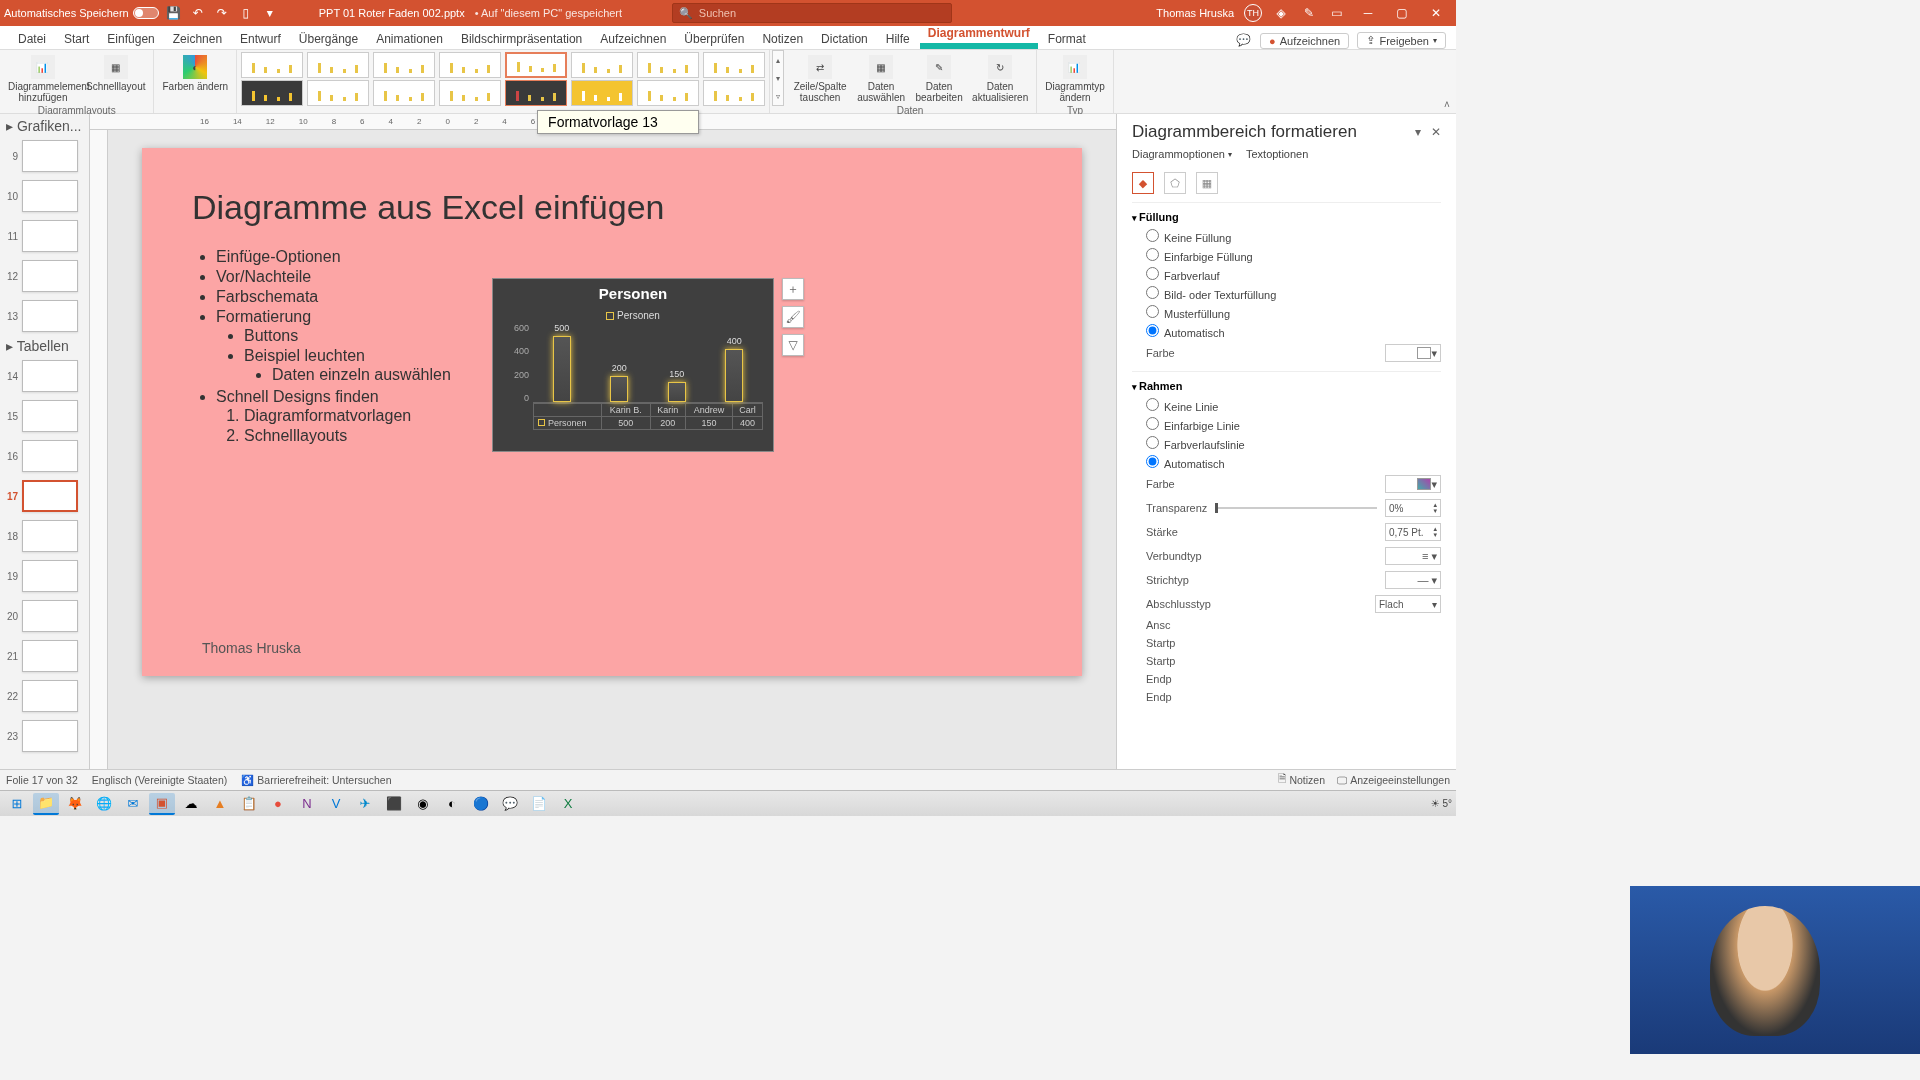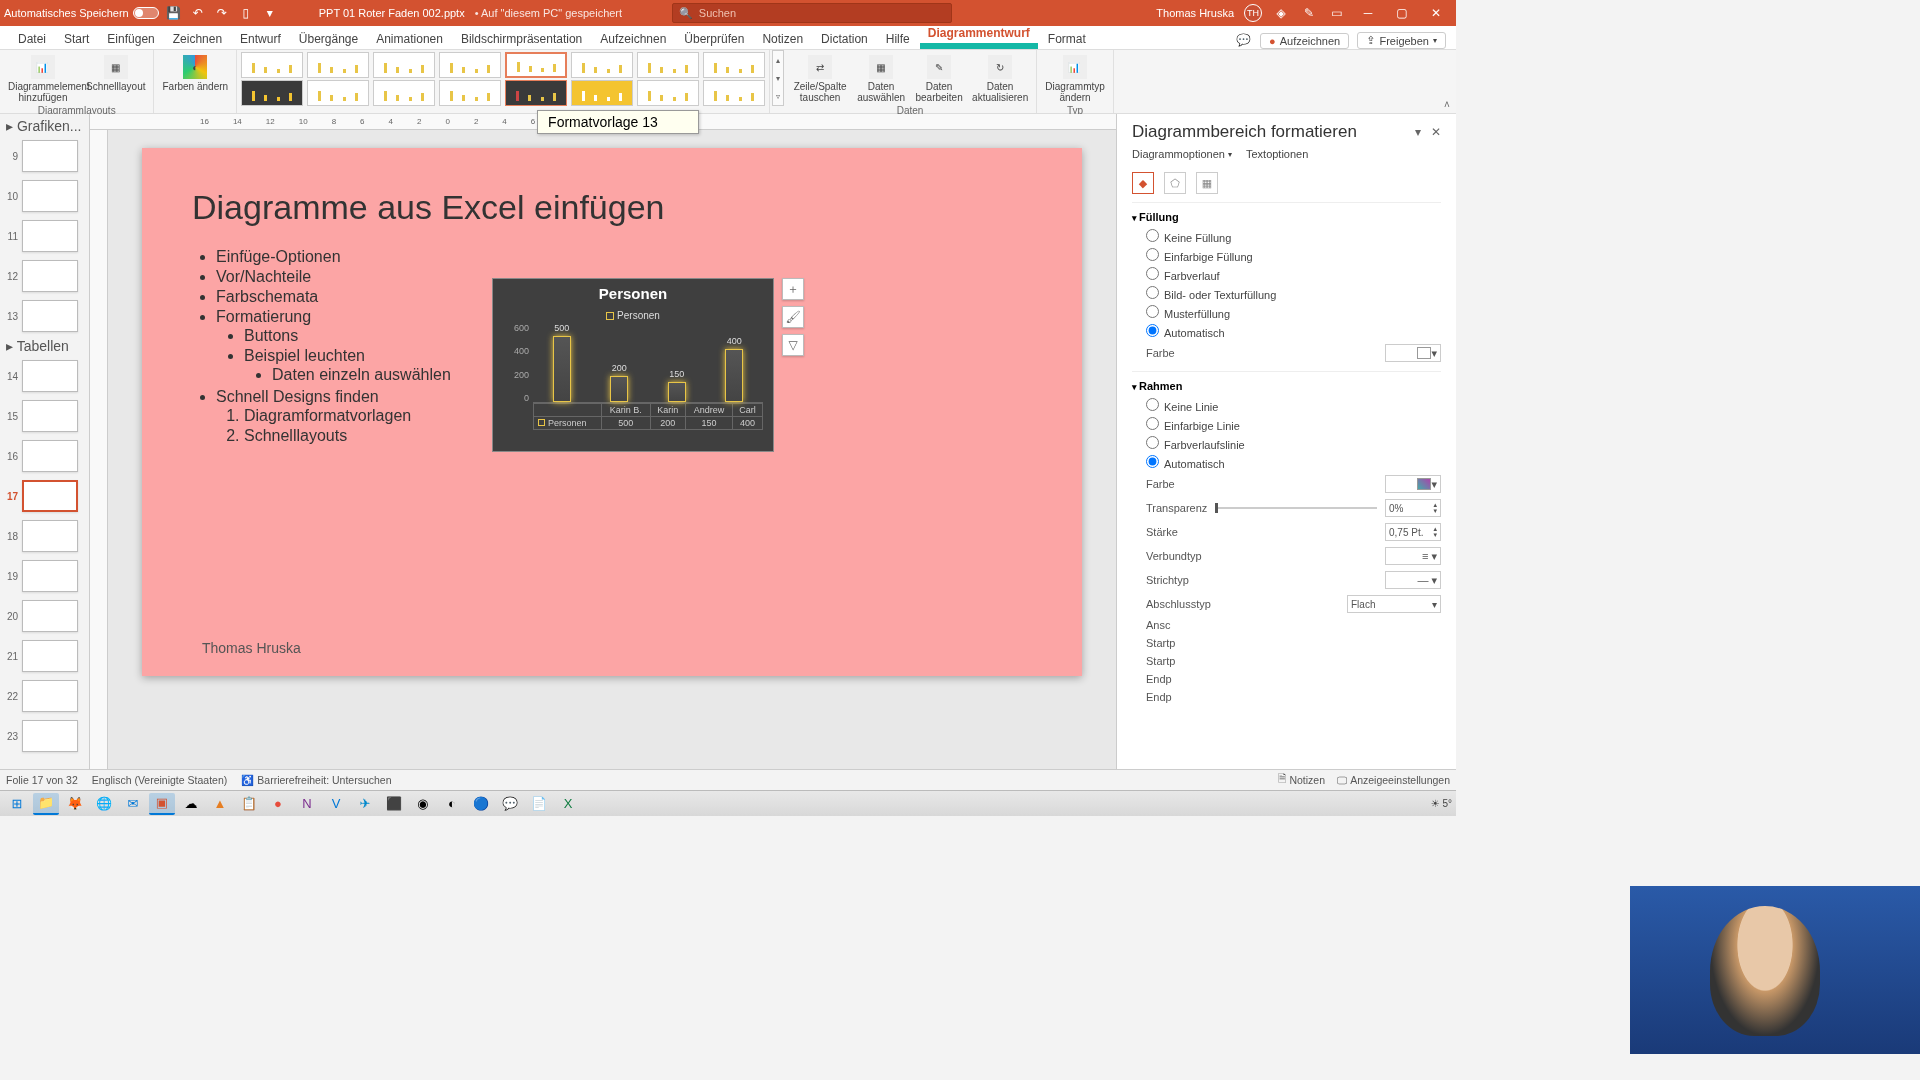--- a/index.html
+++ b/index.html
@@ -648,21 +648,21 @@
       <div class="fp-row">
           <span>Verbundtyp</span>
           <div class="fp-dd">≡ ▾</div>
         </div>
       <div class="fp-row">
           <span>Strichtyp</span>
           <div class="fp-dd">— ▾</div>
         </div>
       <div class="fp-row">
           <span>Abschlusstyp</span>
-          <div class="fp-input" style="width:94px"><span>Flach</span> ▾</div>
+          <div class="fp-input" style="width:66px"><span>Flach</span> ▾</div>
         </div>
       <div class="fp-row">
           <span>Ansc</span>
         </div>
       <div class="fp-row">
           <span>Startp</span>
         </div>
       <div class="fp-row">
           <span>Startp</span>
         </div>

